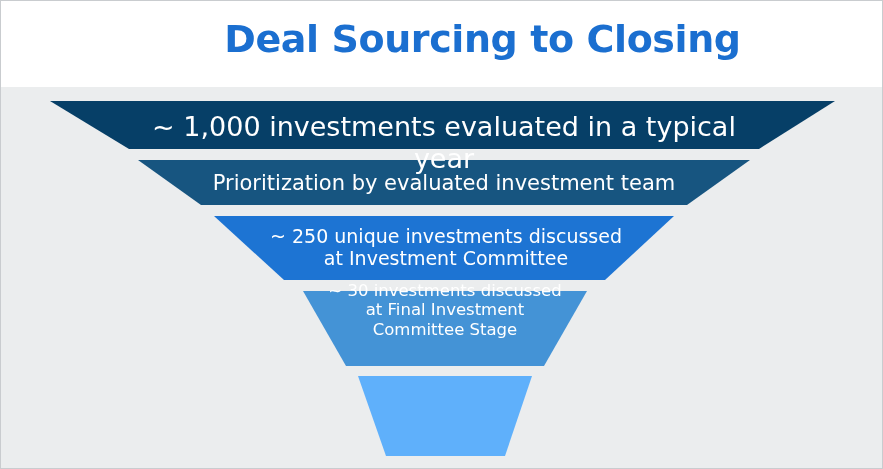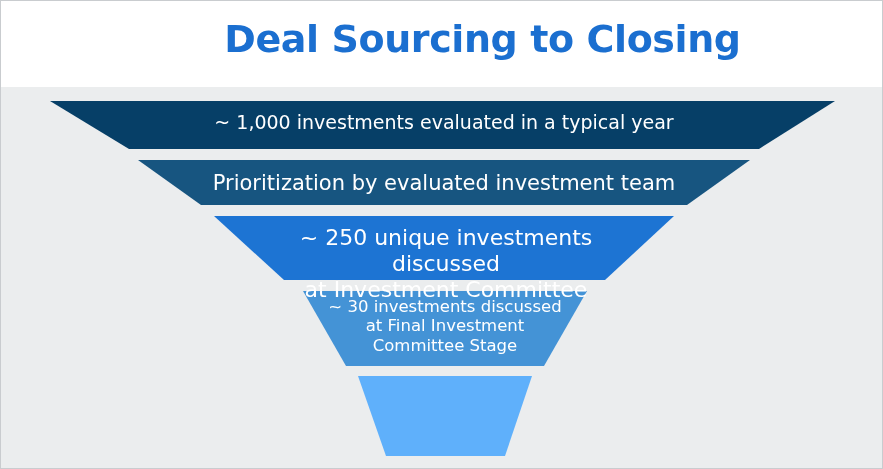--- a/index.html
+++ b/index.html
@@ -59,24 +59,24 @@
   .stage-label {
     position: absolute;
     text-align: center;
     color: #ffffff;
     font-family: "DejaVu Sans", sans-serif;
     font-weight: normal;
     line-height: 1.18;
     pointer-events: none;
     white-space: pre-line;
   }
-  .s1 { left: 128px; top: 110px; width: 630px; font-size: 19px; text-align: center; }
+  .s1 { left: 128px; top: 110px; width: 630px; font-size: 27px; text-align: center; }
   .s2 { left: 200px; top: 170px; width: 486px; font-size: 21px; }
-  .s3 { left: 250px; top: 224px; width: 390px; font-size: 22px; }
-  .s4 { left: 302px; top: 296px; width: 284px; font-size: 16.5px; }
+  .s3 { left: 250px; top: 224px; width: 390px; font-size: 19px; }
+  .s4 { left: 302px; top: 280px; width: 284px; font-size: 16.5px; }
   .s5 { left: 357px; top: 391px; width: 174px; font-size: 15px; }
 </style>
 </head>
 <body>
 
 <div class="slide">
 
   <div class="header-band"></div>
 
   <div class="title" style="color: rgb(27, 111, 208);">Deal Sourcing to Closing</div>

